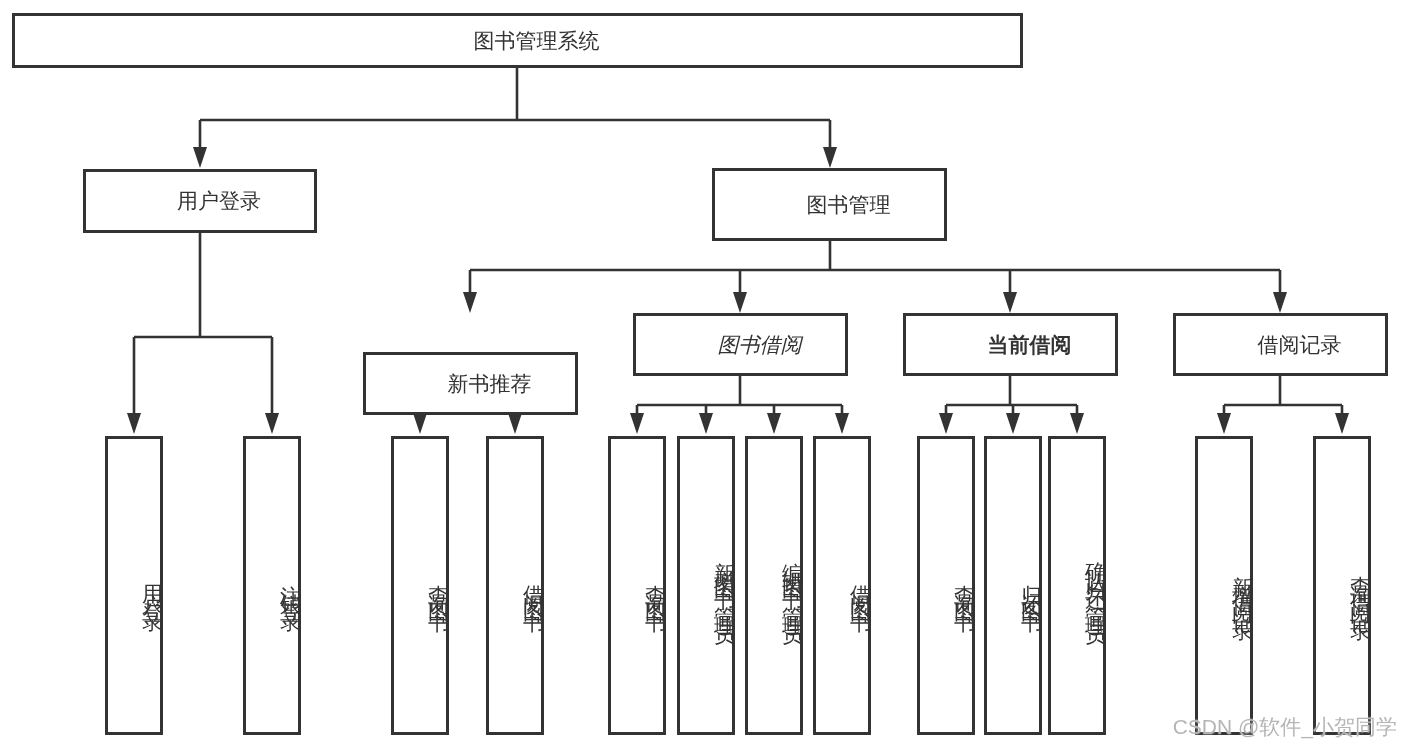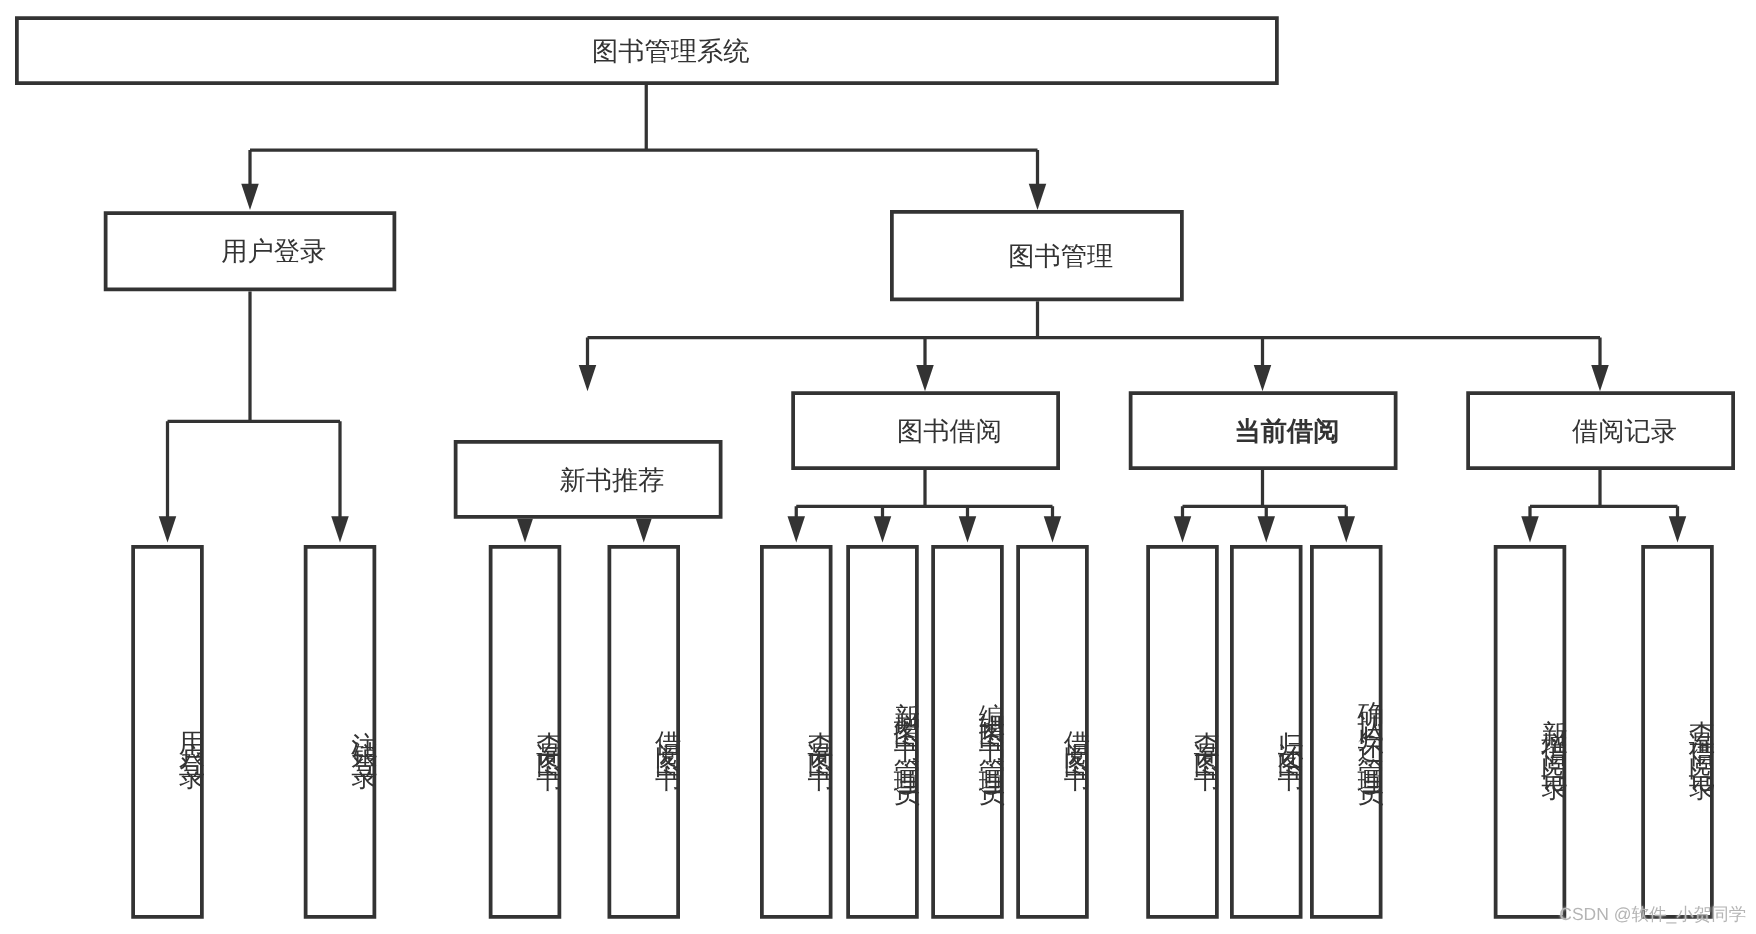--- a/index.html
+++ b/index.html
@@ -47,21 +47,21 @@
     text-orientation: mixed;
     letter-spacing: 9px;
     line-height: 1;
     font-size: 21px;
   }
   .vbox span { display: block; }
   .watermark {
     position: absolute;
     right: 8px;
     bottom: 6px;
-    font-size: 14px;
+    font-size: 21px;
     color: var(--watermark-color);
     text-shadow: 0 0 2px #ffffff;
     z-index: 10;
     white-space: nowrap;
   }
 </style>
 </head>
 <body>
 
 <div class="canvas">
@@ -112,21 +112,21 @@
   <div class="hbox" style="left:83px; top:169px; width:234px; height:64px;">
     <span>用户登录</span>
   </div>
   <div class="hbox" style="left:712px; top:168px; width:235px; height:73px;">
     <span>图书管理</span>
   </div>
 
   <div class="hbox" style="left:363px; top:313px; width:215px; height:63px;margin-top:39px;">
     <span>新书推荐</span>
   </div>
-  <div class="hbox" style="left:633px; top:313px; width:215px; height:63px;">
+  <div class="hbox" style="left:633px; top:313px; width:215px; height:63px;font-style:italic;">
     <span>图书借阅</span>
   </div>
   <div class="hbox" style="left:903px; top:313px; width:215px; height:63px;font-weight:bold;">
     <span>当前借阅</span>
   </div>
   <div class="hbox" style="left:1173px; top:313px; width:215px; height:63px;">
     <span>借阅记录</span>
   </div>
 
   <div class="vbox" style="left:105px; top:436px; width:58px; height:299px;">

